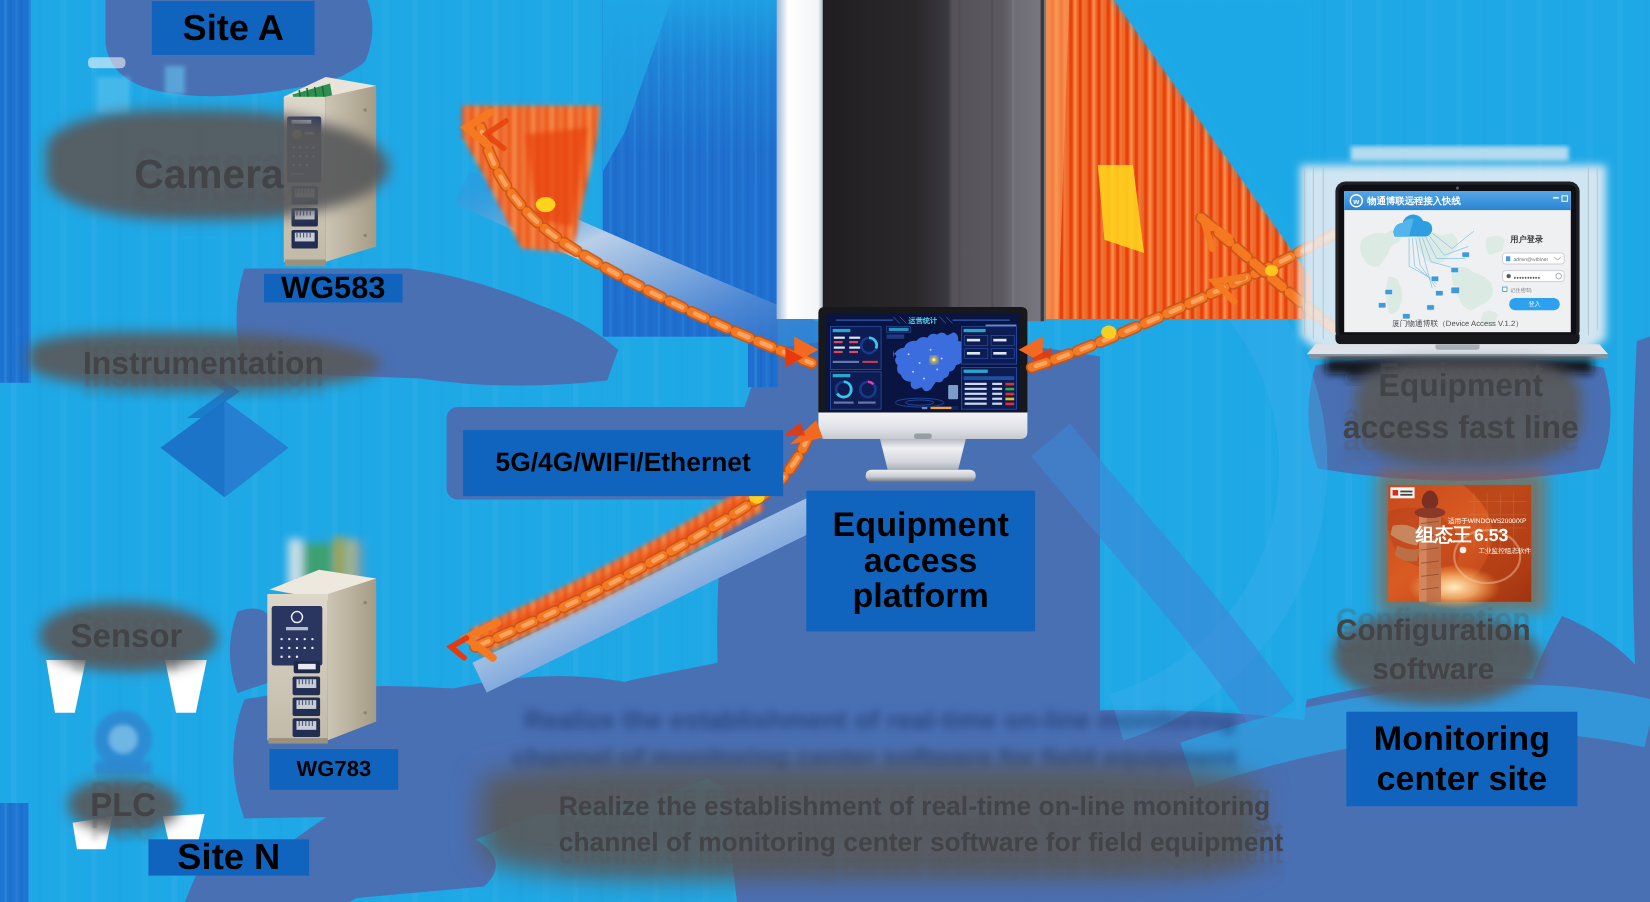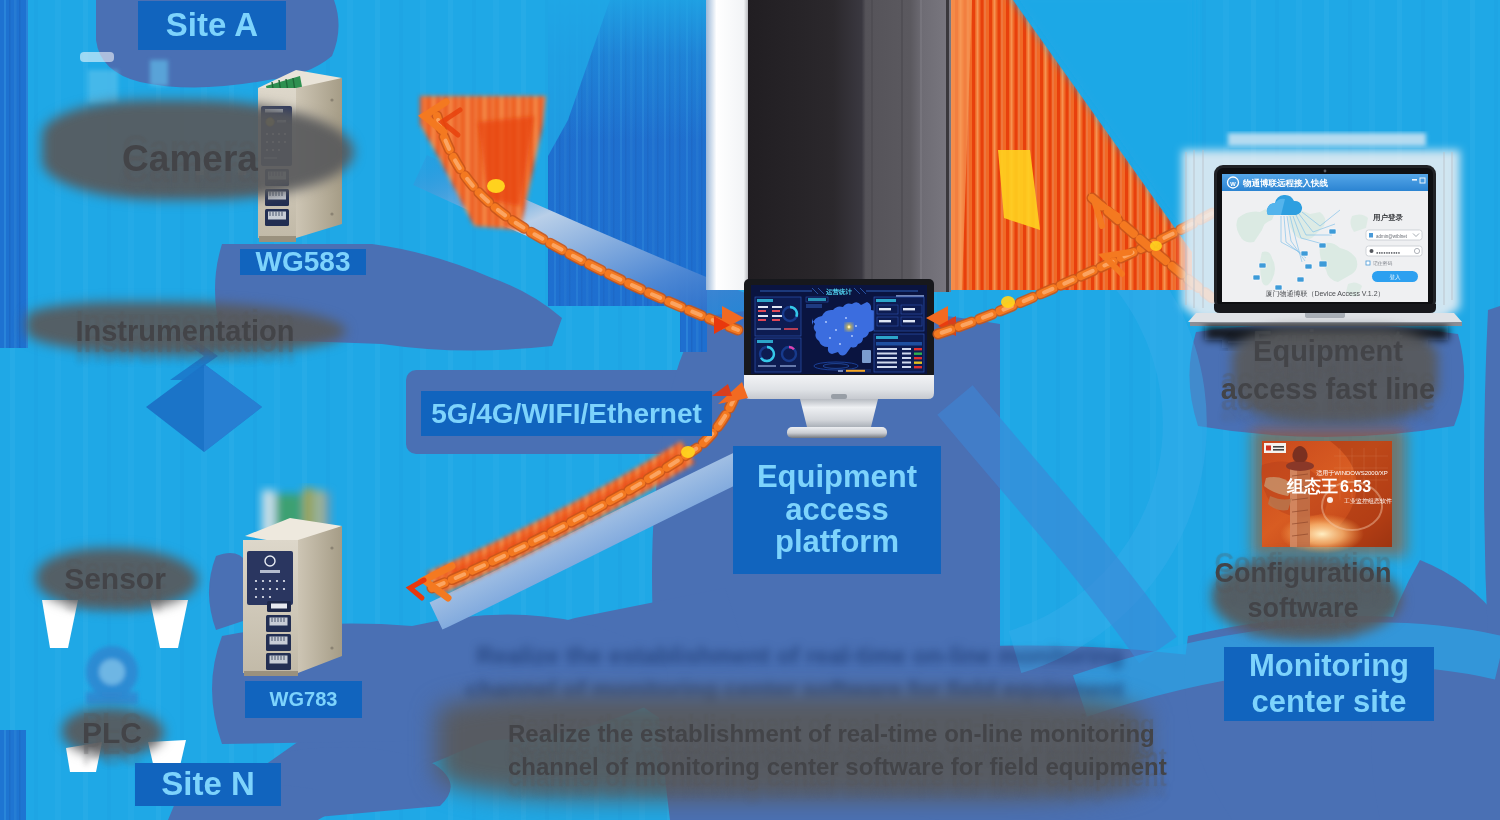--- a/index.html
+++ b/index.html
@@ -1,19 +1,19 @@
 <!DOCTYPE html>
 <html><head>
 <meta charset="utf-8">
 <style>
   html,body{margin:0;padding:0;background:#0d0d0d;}
   #stage{position:relative;width:1500px;height:820px;overflow:hidden;
     background:#1fa8e6;font-family:"Liberation Sans",sans-serif;}
   #gfx{position:absolute;left:0;top:0;}
-  .lbox{position:absolute;background:#1164be;color:#7dd3fc;font-weight:bold;
+  .lbox{position:absolute;background:#1164be;color:#000000;font-weight:bold;
     display:flex;align-items:center;justify-content:center;text-align:center;
     line-height:1.18;white-space:pre-line;}
   .ghost{position:absolute;transform:translateX(-50%);width:560px;color:#434448;font-weight:bold;
     text-align:center;white-space:pre-line;
     text-shadow:0 -10px 1px rgba(86,87,91,.34),0 11px 1px rgba(86,87,91,.32),0 22px 5px rgba(86,87,91,.22);}
   .blob{position:absolute;background:rgba(88,89,91,.93);filter:blur(6px);
     border-radius:46% 54% 50% 50%;}
   .ghost-navy{position:absolute;transform:translateX(-50%);color:rgba(26,54,110,.7);
     font-weight:bold;filter:blur(4px);white-space:nowrap;}
 </style>
@@ -662,39 +662,39 @@
 <div class="lbox" style="left:240px;top:249px;width:126px;height:26px;font-size:28px;">WG583</div>
 
 <div class="blob" style="left:36px;top:548px;width:162px;height:62px;"></div>
 <div class="ghost" style="left:115px;top:562px;font-size:30px;">Sensor</div>
 
 <div class="blob" style="left:62px;top:708px;width:102px;height:48px;"></div>
 <div class="ghost" style="left:112px;top:716px;font-size:30px;">PLC</div>
 
 <div class="lbox" style="left:245px;top:681px;width:117px;height:37px;font-size:20px;">WG783</div>
 
-<div class="lbox" style="left:135px;top:763px;width:146px;height:43px;font-size:33px;">Site N</div>
-
-<div class="lbox" style="left:421px;top:391px;width:291px;height:45px;font-size:28px;">5G/4G/WIFI/Ethernet</div>
+<div class="lbox" style="left:135px;top:763px;width:146px;height:33px;font-size:33px;">Site N</div>
+
+<div class="lbox" style="left:421px;top:391px;width:291px;height:60px;font-size:24px;">5G/4G/WIFI/Ethernet</div>
 
 <div class="lbox" style="left:733px;top:446px;width:208px;height:128px;font-size:31px;line-height:1.06;">Equipment
 access
 platform</div>
 
 <div class="ghost-navy" style="left:800px;top:642px;font-size:24px;">Realize the establishment of real-time on-line monitoring</div>
 <div class="ghost-navy" style="left:795px;top:676px;font-size:24px;">channel of monitoring center software for field equipment</div>
 
 <div class="blob" style="left:436px;top:694px;width:710px;height:106px;filter:blur(12px);border-radius:18% 22% 20% 24%;"></div>
 <div class="ghost" style="left:788px;top:720px;font-size:24px;white-space:nowrap;">Realize the establishment of real-time on-line monitoring</div>
 <div class="ghost" style="left:788px;top:753px;font-size:24px;white-space:nowrap;">channel of monitoring center software for field equipment</div>
 
 <div class="blob" style="left:1232px;top:328px;width:206px;height:96px;border-radius:30% 30% 40% 40%;"></div>
 <div class="ghost" style="left:1328px;top:333px;font-size:29px;line-height:1.3;">Equipment
 access fast line</div>
 
 <div class="blob" style="left:1212px;top:556px;width:190px;height:84px;"></div>
 <div class="ghost" style="left:1303px;top:556px;font-size:27px;line-height:1.3;">Configuration
 software</div>
 
-<div class="lbox" style="left:1224px;top:647px;width:210px;height:74px;font-size:31px;line-height:1.15;">Monitoring
+<div class="lbox" style="left:1224px;top:647px;width:210px;height:86px;font-size:31px;line-height:1.15;">Monitoring
 center site</div>
 
 </div>
 
 </body></html>

